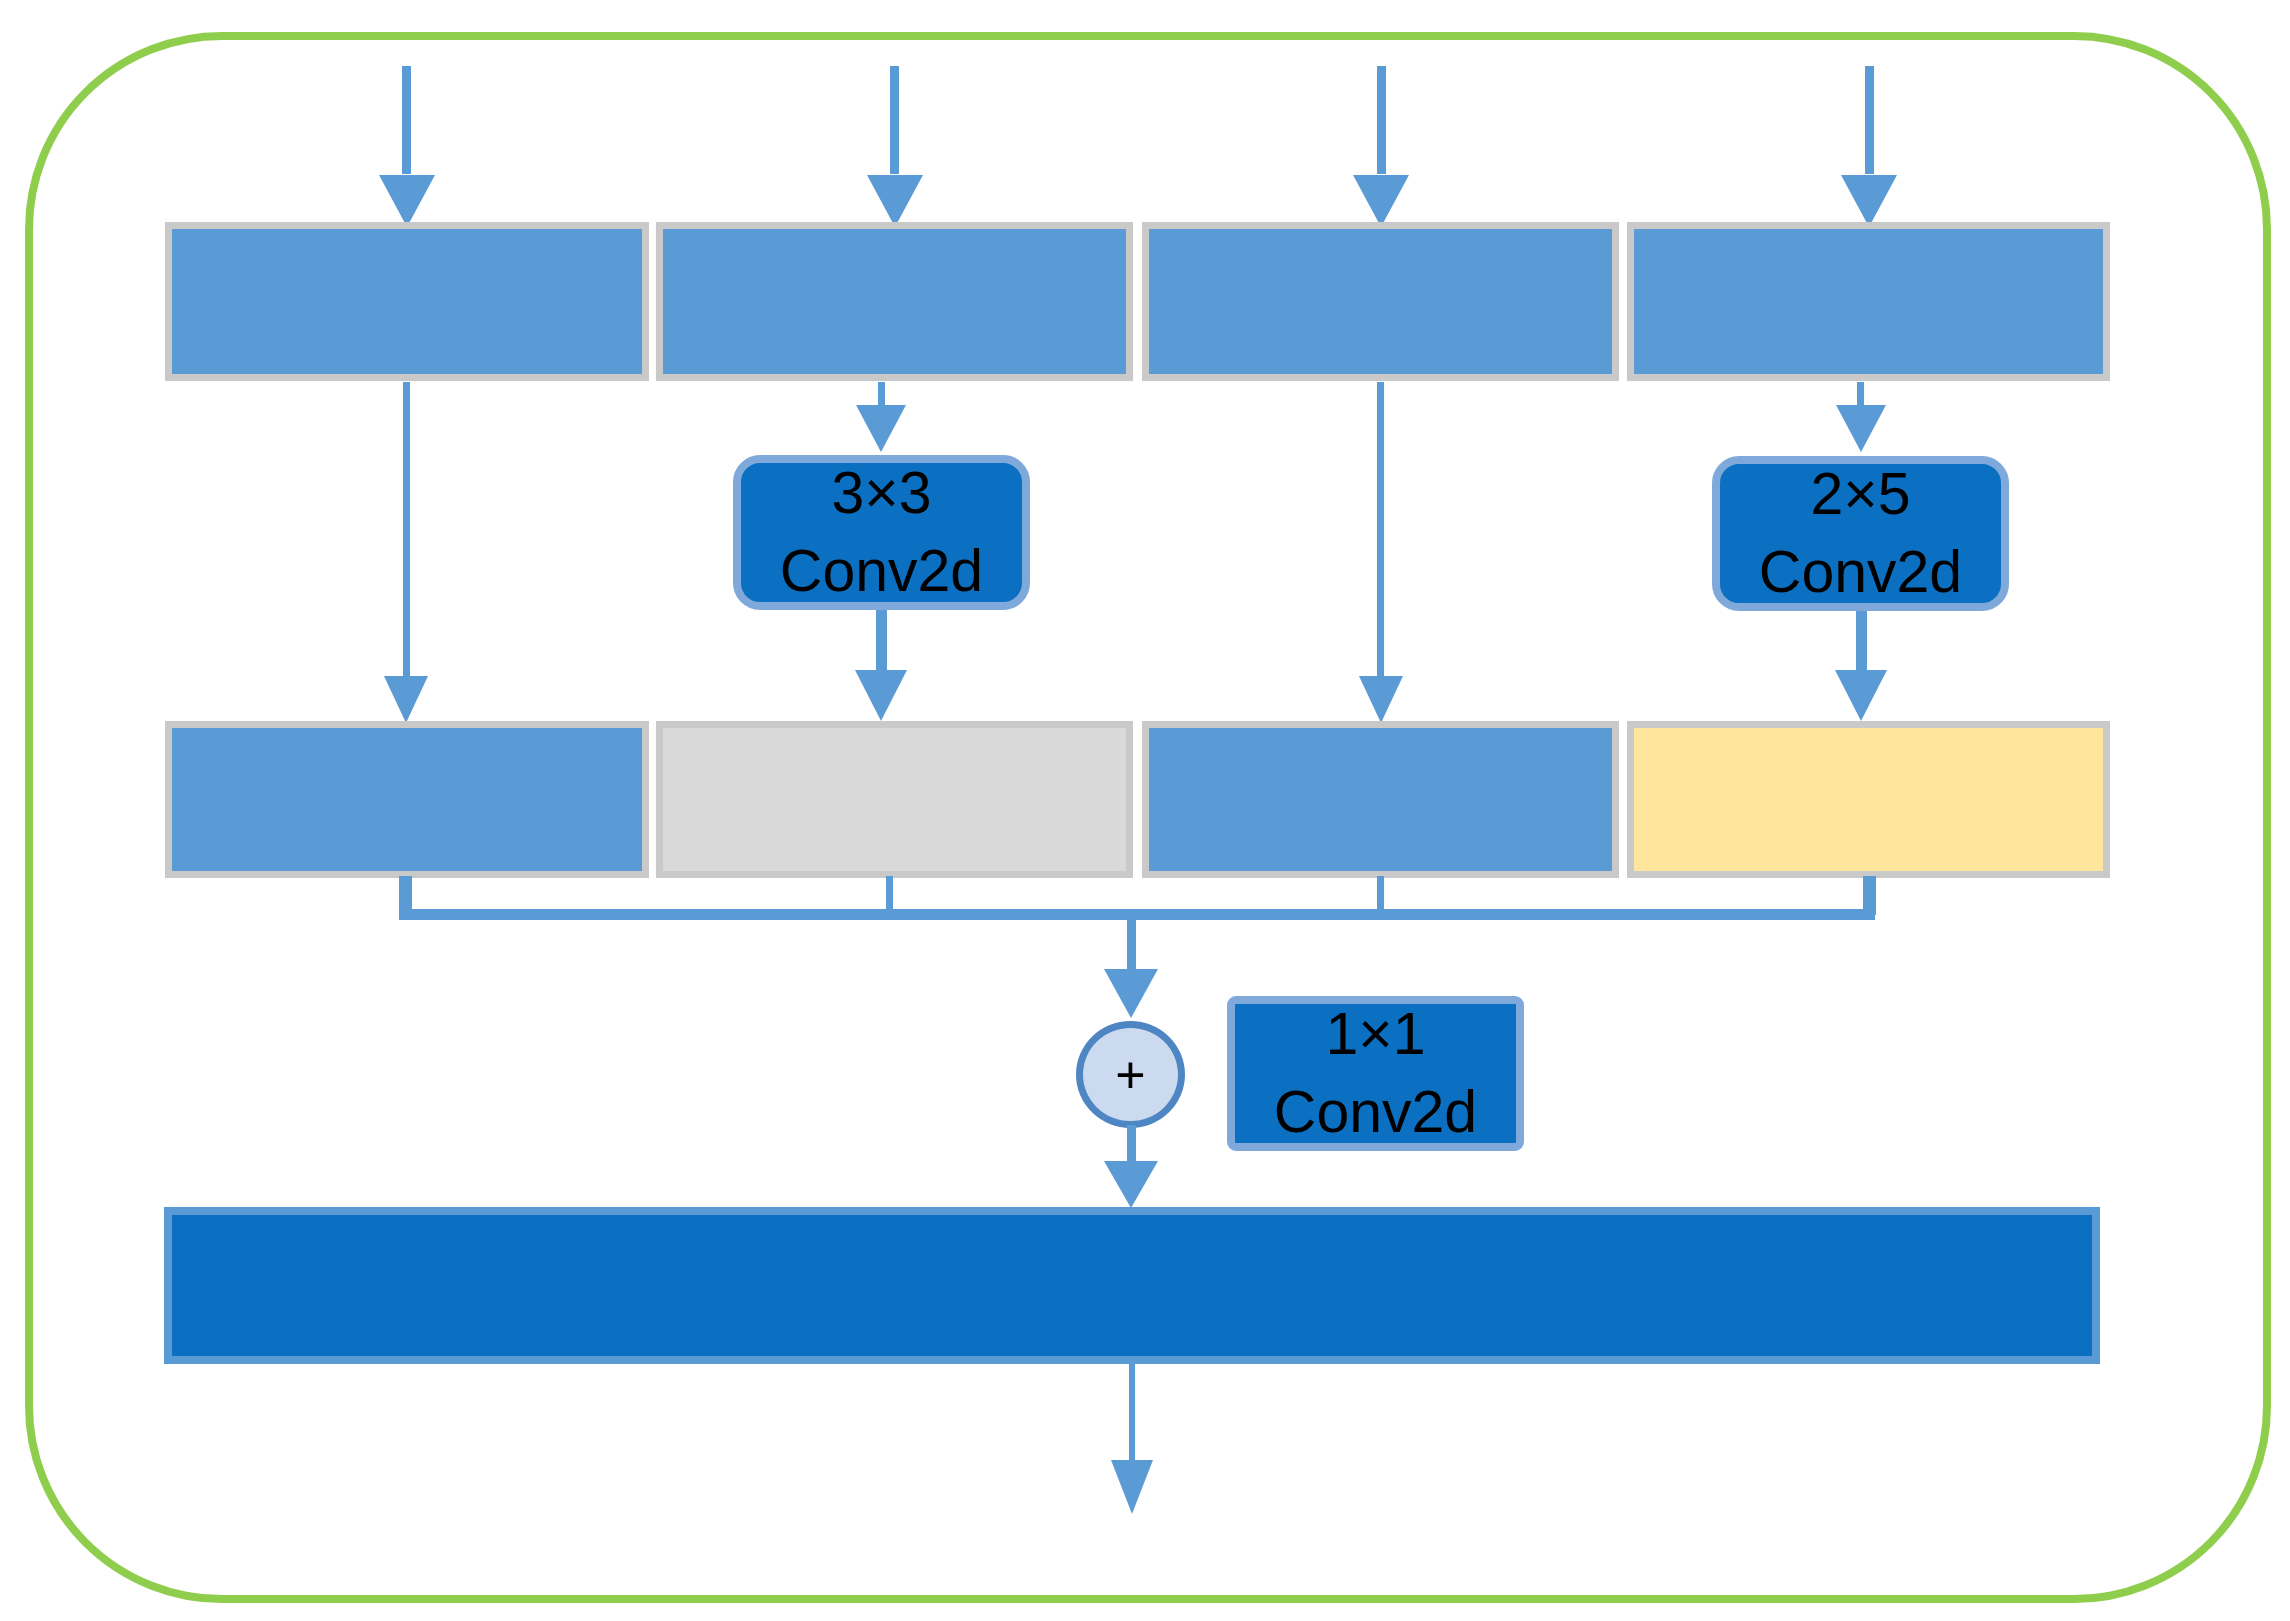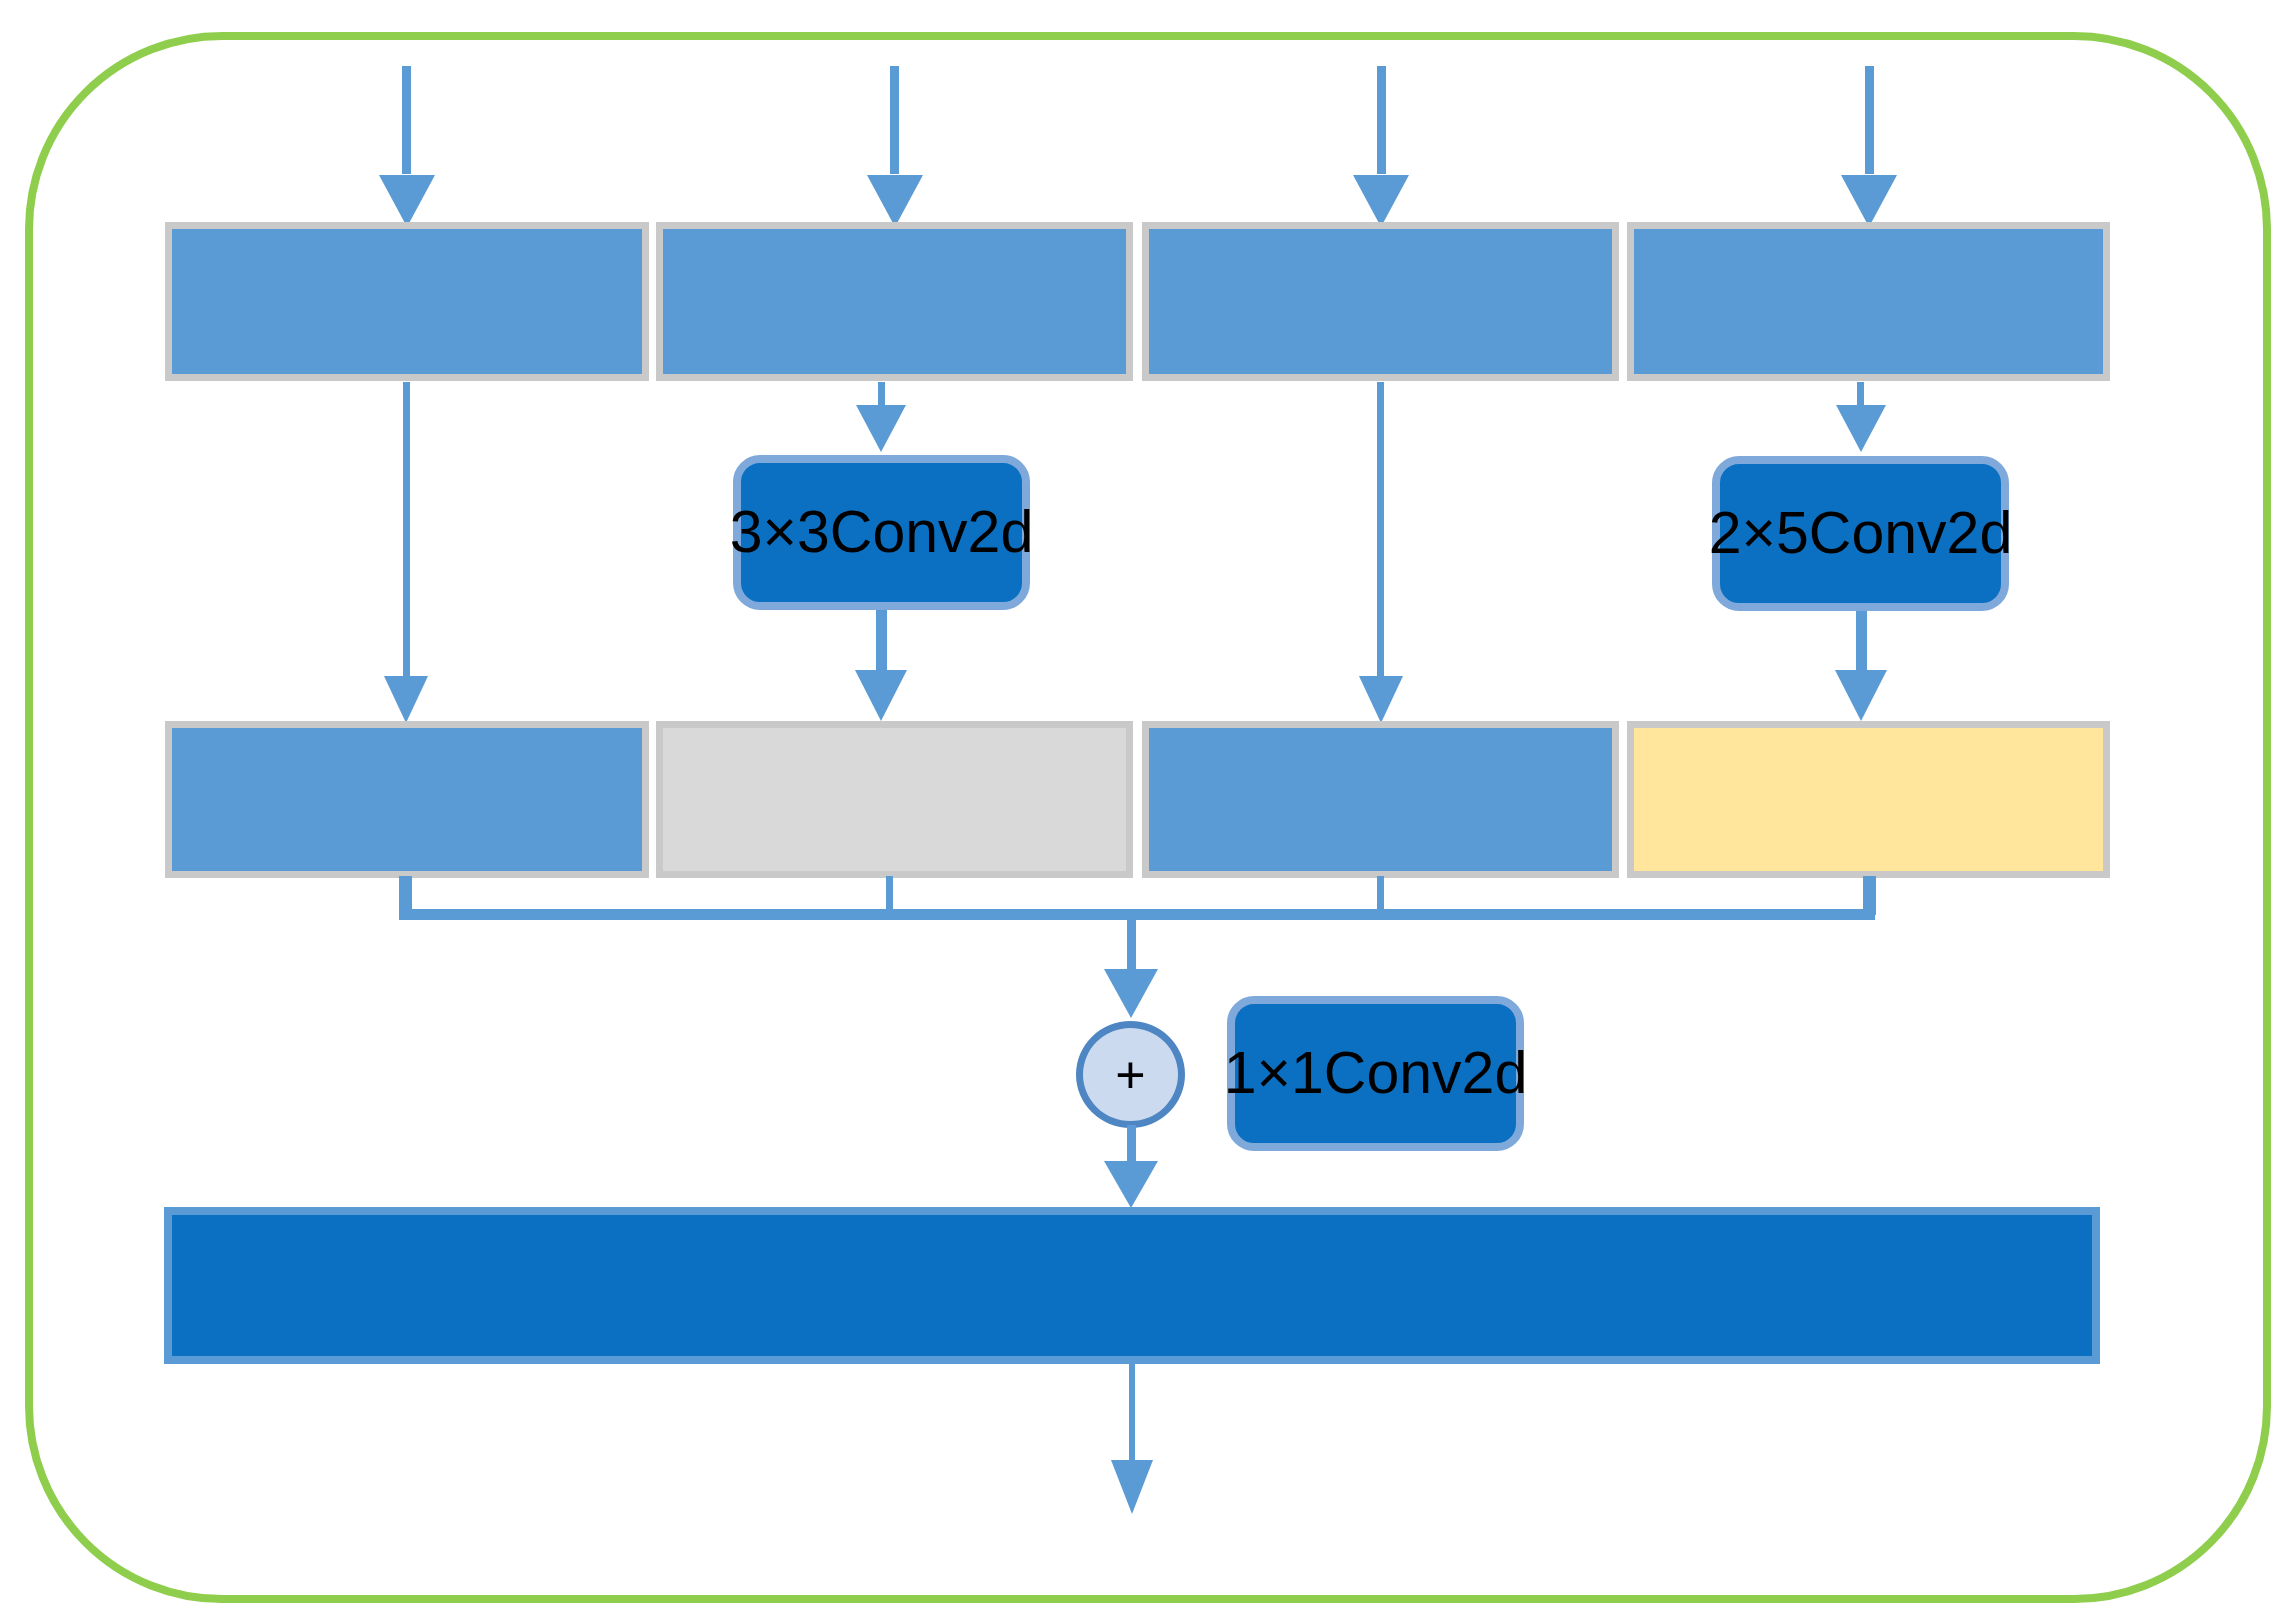--- a/index.html
+++ b/index.html
@@ -25,21 +25,21 @@
   }
   .fbox.gray{background:#D9D9D9;}
   .fbox.yellow{background:#FFE69C;}
   .convbox{
     position:absolute;
     box-sizing:border-box;
     width:297px;height:155px;
     background:#0B70C1;
     border:8px solid #7FA9DA;
     border-radius:27px;
-    display:flex;flex-direction:row;
+    display:flex;flex-direction:column;
     align-items:center;justify-content:center;
     color:#000000;
     font-size:59px;line-height:1.32;
     text-align:center;
     white-space:nowrap;
   }
   .shaft{position:absolute;background:#5B9BD5;}
   .tri{
     position:absolute;width:0;height:0;
     border-left-style:solid;border-right-style:solid;border-top-style:solid;
@@ -128,21 +128,21 @@
   <div class="shaft" style="left:1863px;top:876px;width:12.5px;height:39px;"></div>
   <div class="shaft" style="left:399px;top:909px;width:1476px;height:10.7px;"></div>
 
   <div class="shaft" style="left:1127px;top:920px;width:9px;height:51px;"></div>
   <div class="tri" style="left:1104px;top:969px;border-left-width:27px;border-right-width:27px;border-top-width:49px;"></div>
 
   <div class="sumnode">
     <span>+</span>
   </div>
 
-  <div class="convbox" style="left:1227px;top:996px;">
+  <div class="convbox" style="left:1227px;top:996px;border-radius:9px;">
     <span>1×1</span>
     <span>Conv2d</span>
   </div>
 
   <div class="shaft" style="left:1127px;top:1125px;width:9px;height:36px;"></div>
   <div class="tri" style="left:1104px;top:1161px;border-left-width:27px;border-right-width:27px;border-top-width:47px;"></div>
 
   <div class="outbar"></div>
 
   <div class="shaft" style="left:1129px;top:1364px;width:6.3px;height:96px;"></div>

